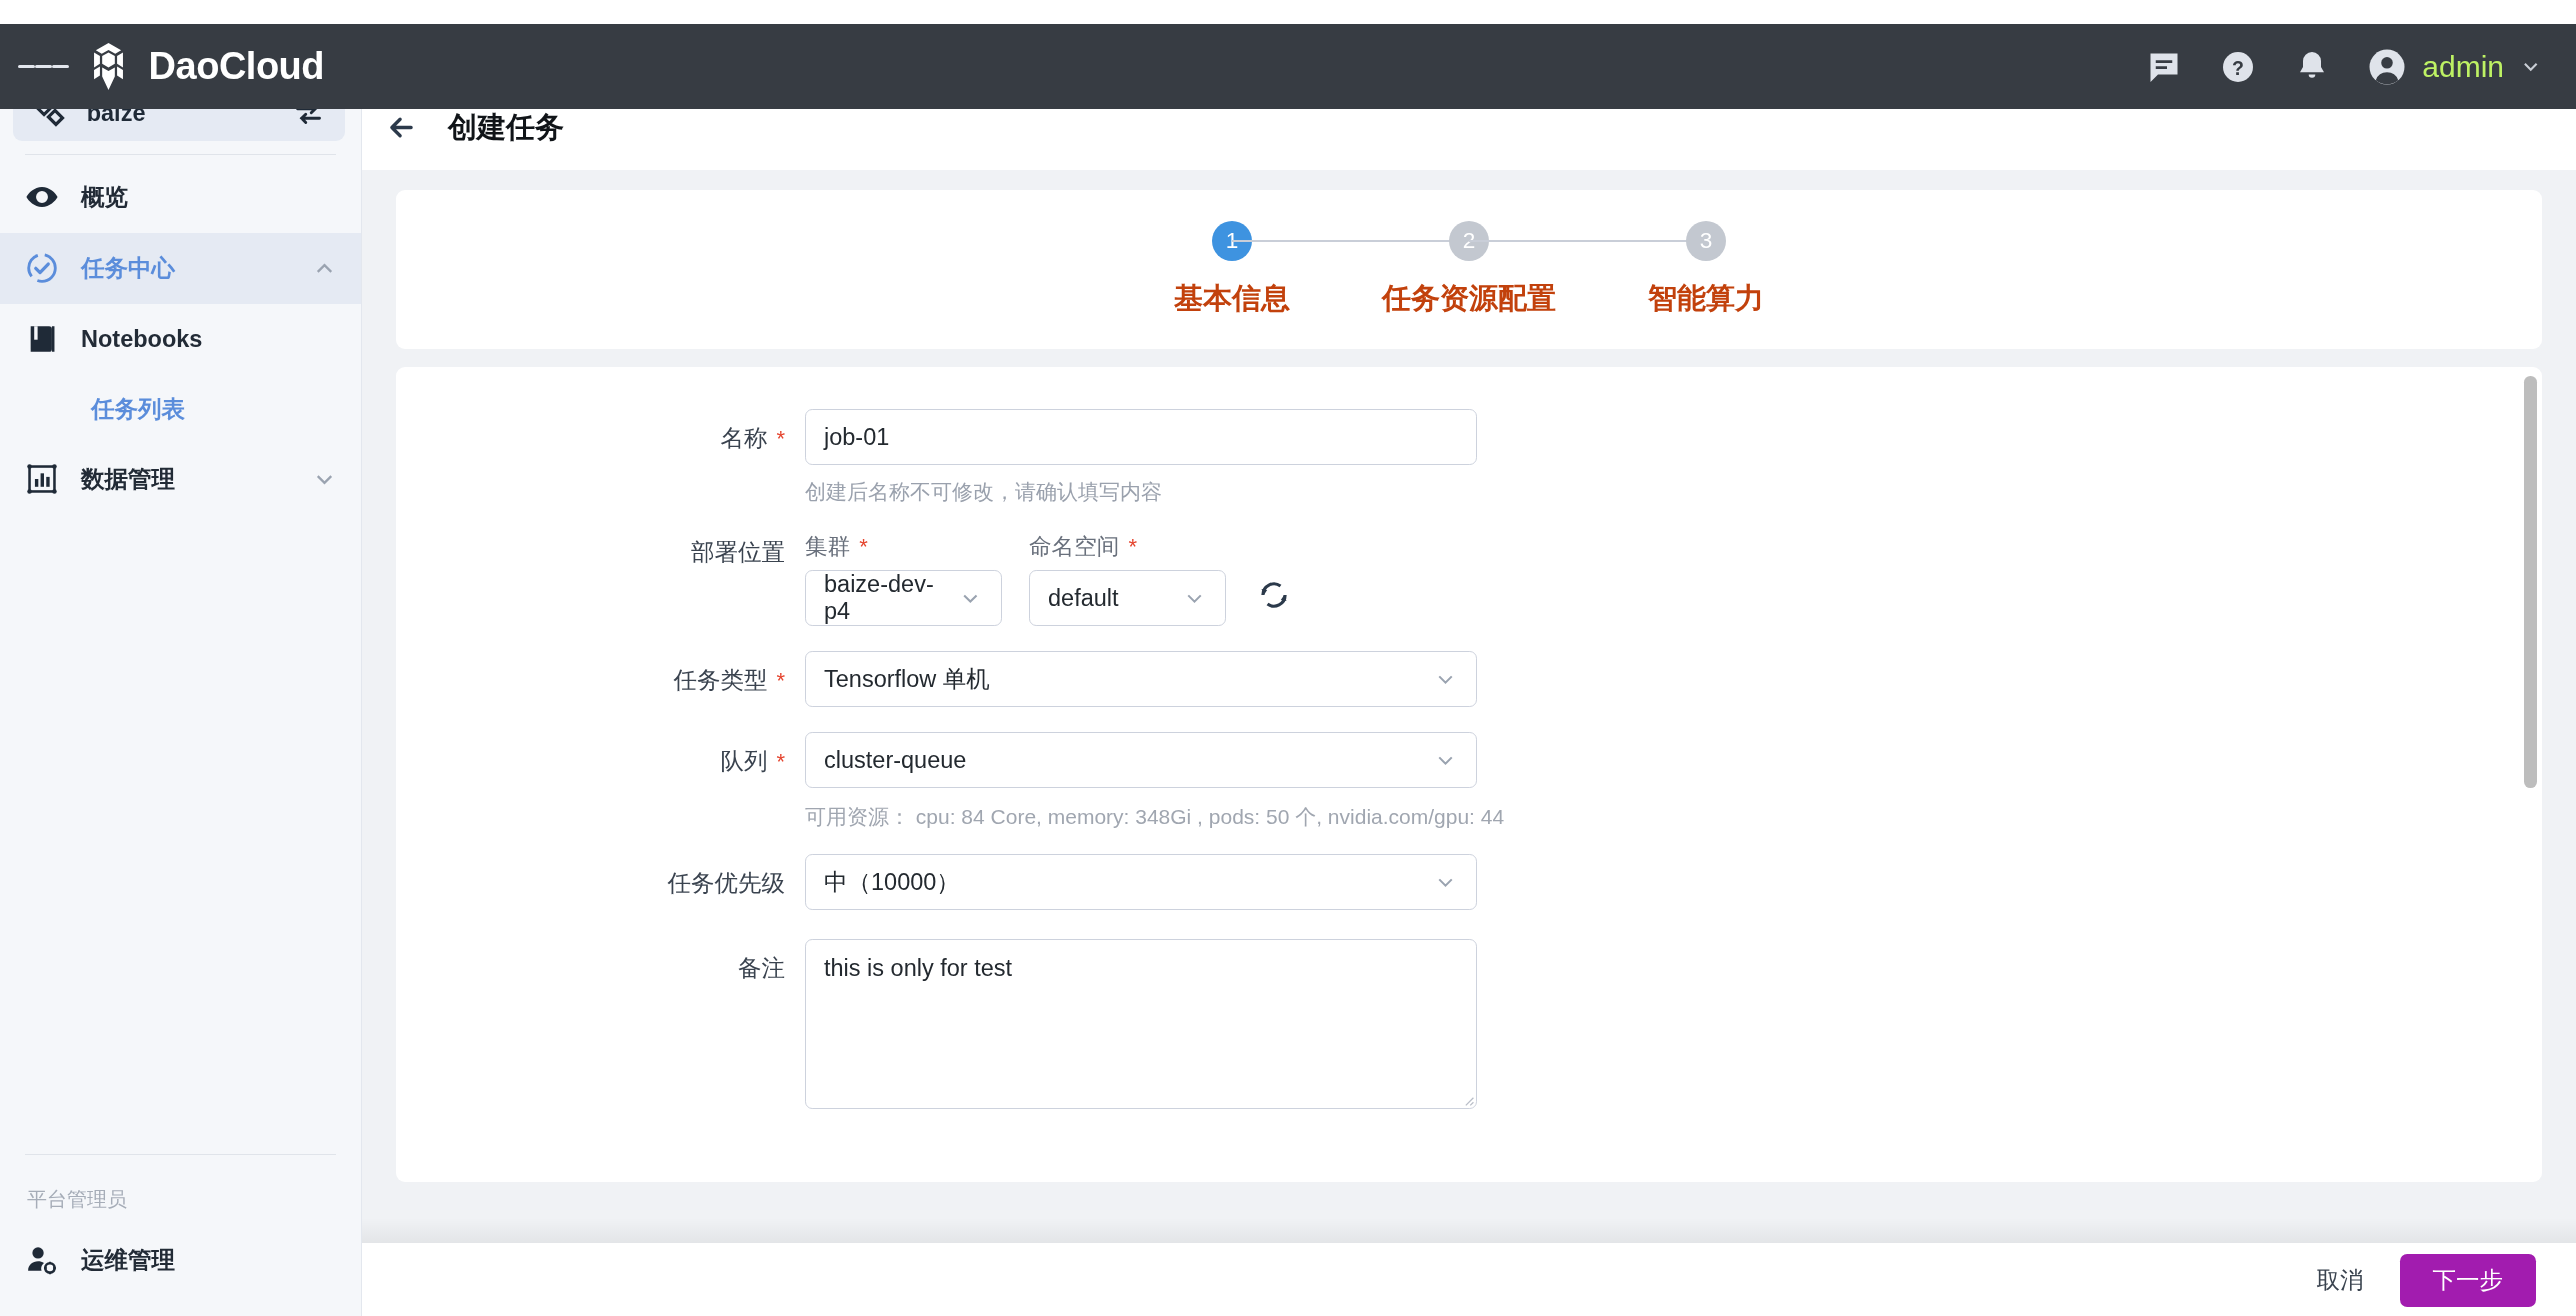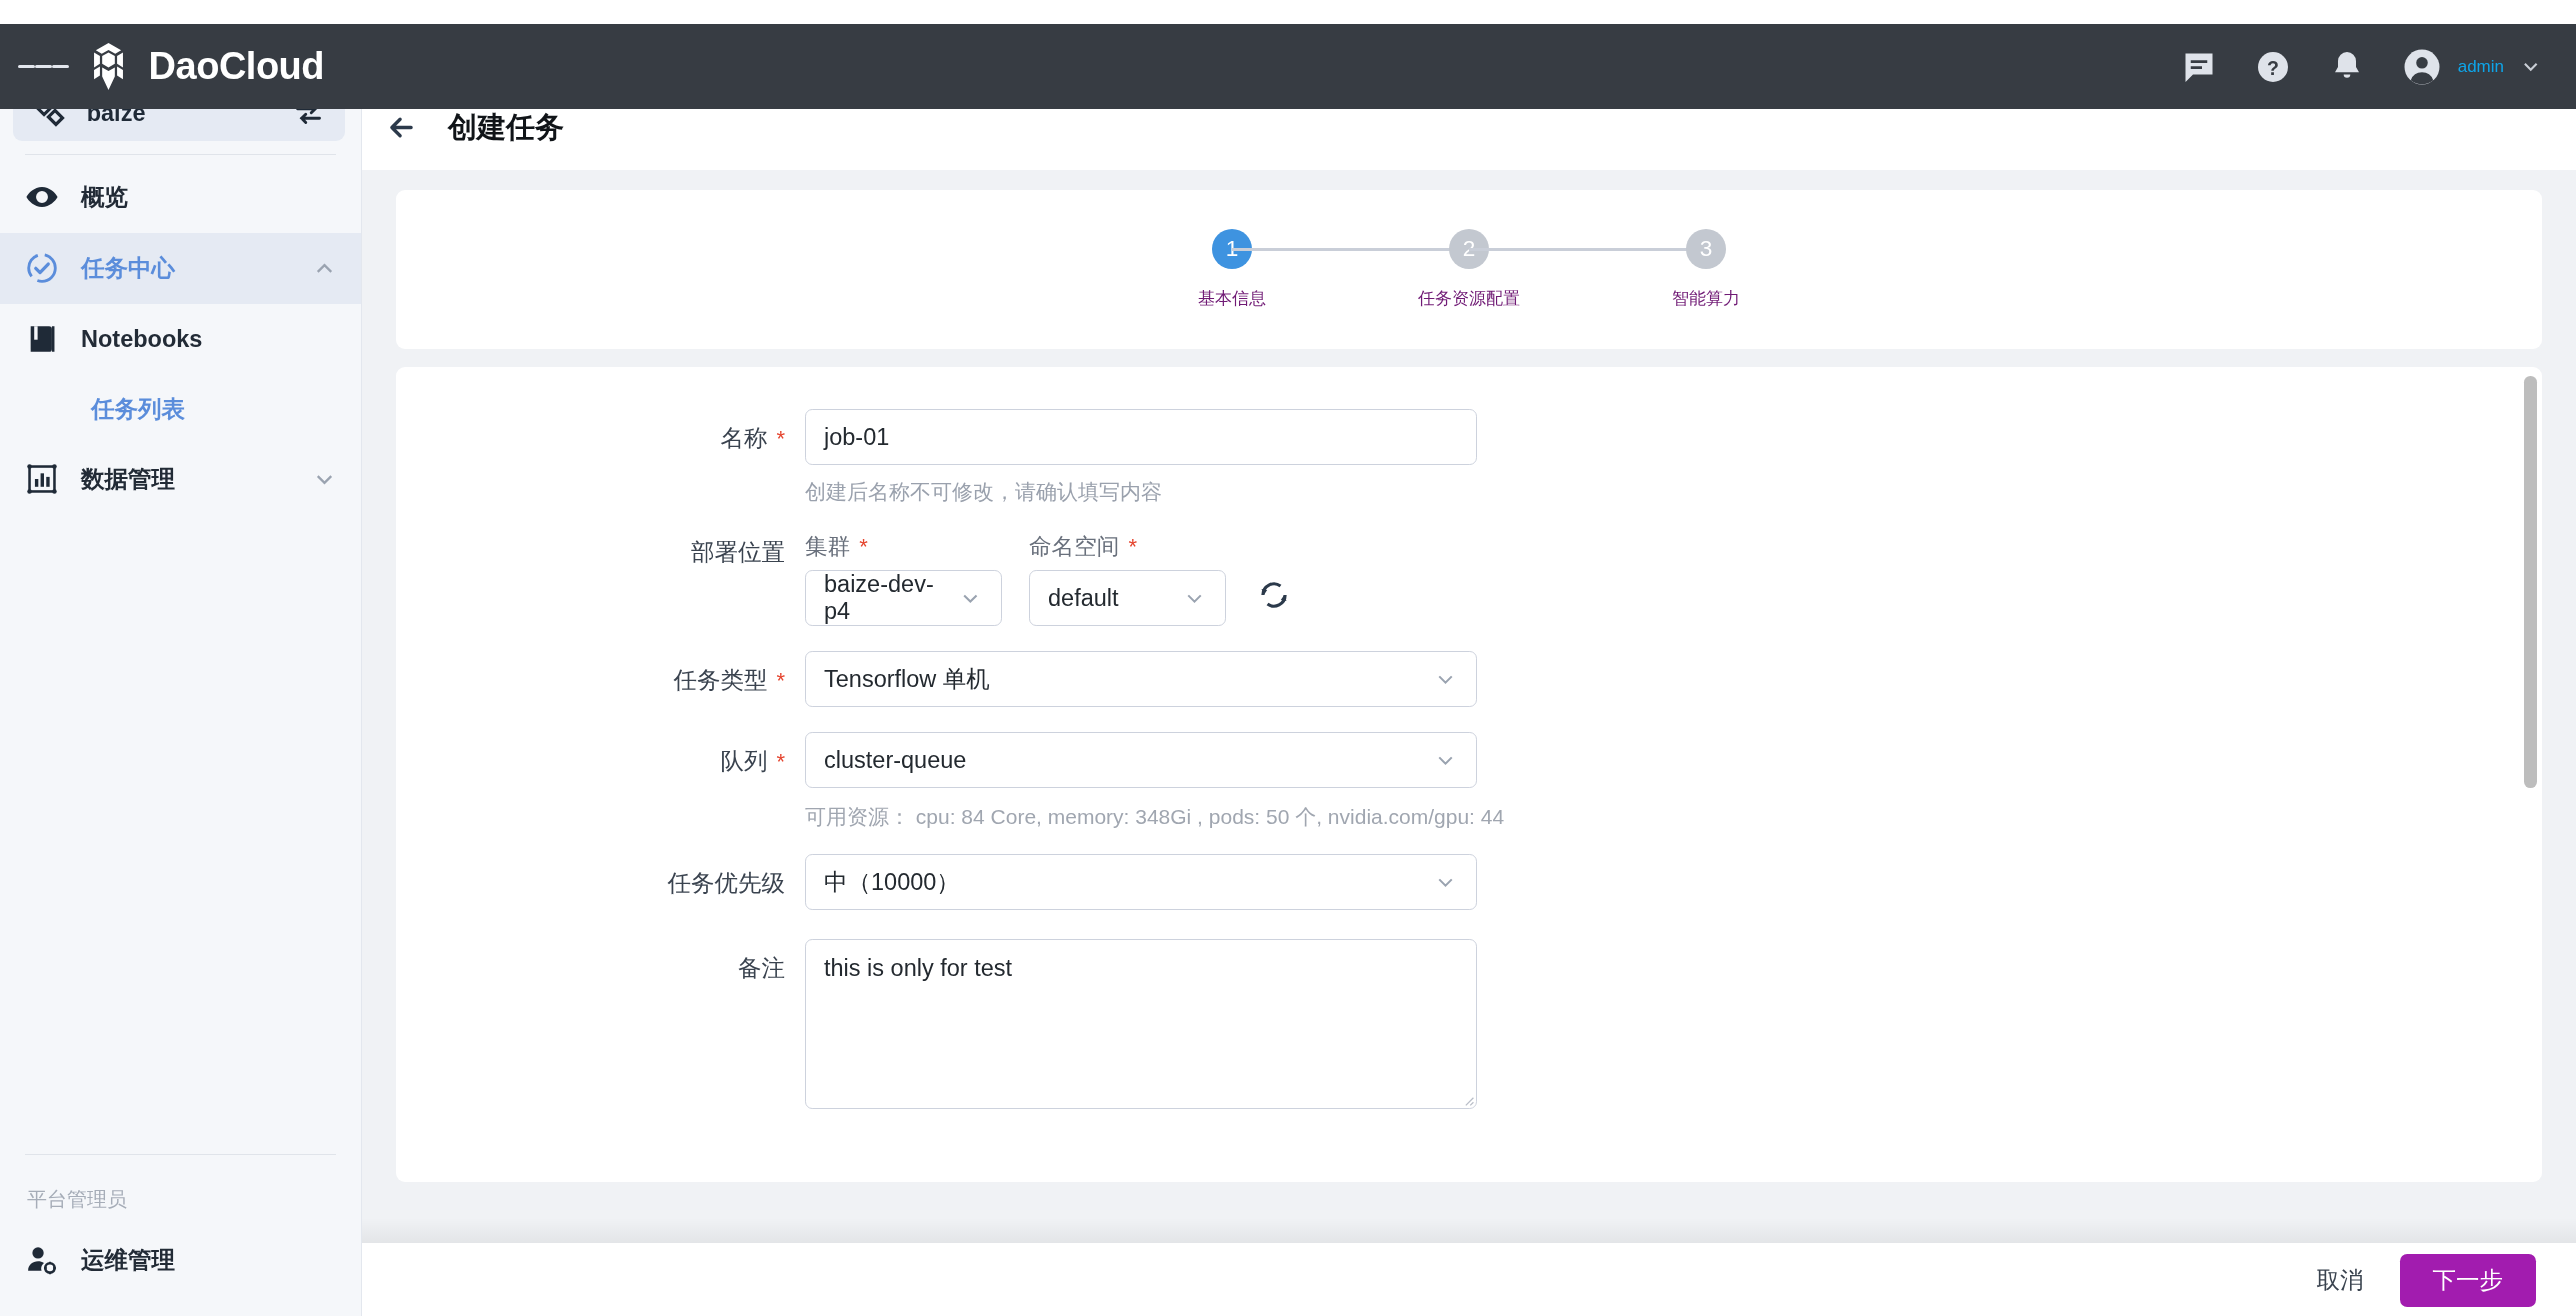--- a/index.html
+++ b/index.html
@@ -18,21 +18,21 @@
     margin-top: 24px;
   }
   .hamburger { margin-left: 18px; width: 51px; height: 51px; display:flex; align-items:center; justify-content:center; cursor:pointer; }
   .hamburger span { display:block; width: 31px; height: 3.6px; background:#e3e7ee; border-radius:1.8px; margin: 4.5px 0; }
   .brand { display:flex; align-items:center; margin-left: 16.3px; gap: 16.3px; }
   .brand-logo { width: 47px; height: 49px; }
   .brand-name { color:#ffffff; font-size: 38px; font-weight: 700; letter-spacing: -0.5px; }
   .topbar-right { margin-left:auto; display:flex; align-items:center; gap: 34px; padding-right: 34px; }
   .tb-icon { width: 40px; height: 40px; display:flex; align-items:center; justify-content:center; cursor:pointer; }
   .tb-user { display:flex; align-items:center; gap: 14.5px; cursor:pointer; }
-  .tb-user-name { color:#0ea5e9; font-size: 17px; }
+  .tb-user-name { color:#bef264; font-size: 30px; }
 
   
   .sidebar {
     position:absolute; top:85px; left:0; width: 362px; height: 1232px;
     background:#f5f7fa; border-right:0.9px solid #e3e7ee;
     display:flex; flex-direction:column;
   }
   .side-title { display:flex; align-items:center; gap: 20px; padding: 31px 0 27px 25px; }
   .side-title-text { font-size: 27px; font-weight: 700; color:#1f2a37; }
   .side-ws {
@@ -68,21 +68,21 @@
   .card-stepper { height: 159px; display:flex; align-items:center; justify-content:center; }
 
   .stepper { display:flex; align-items:flex-start; }
   .step { display:flex; flex-direction:column; align-items:center; width: 0; }
   .step-circle {
     width: 40px; height: 40px; border-radius: 50%;
     display:flex; align-items:center; justify-content:center;
     font-size: 22.6px; color:#ffffff; background:#c3c8d0;
   }
   .step-circle.active { background:#3e93e0; }
-  .step-label { margin-top: 18px; font-size: 17px; color:#701a75; white-space:nowrap; }
+  .step-label { margin-top: 18px; font-size: 29px; color:#c2410c; white-space:nowrap;font-weight:bold; }
   .step-line { width: 237px; height: 2.7px; background:#c9ced8; margin-top: 19px; }
 
   .card-form {
     margin-top: 18px; height: 815px; position:relative; overflow:hidden;
   }
   .form-inner { padding: 42px 0 0 0; }
 
   .row { display:flex; align-items:flex-start; margin-bottom: 5.4px; }
   .row-label {
     width: 389px; text-align:right; font-size: 23.5px; color:#3a434f;

